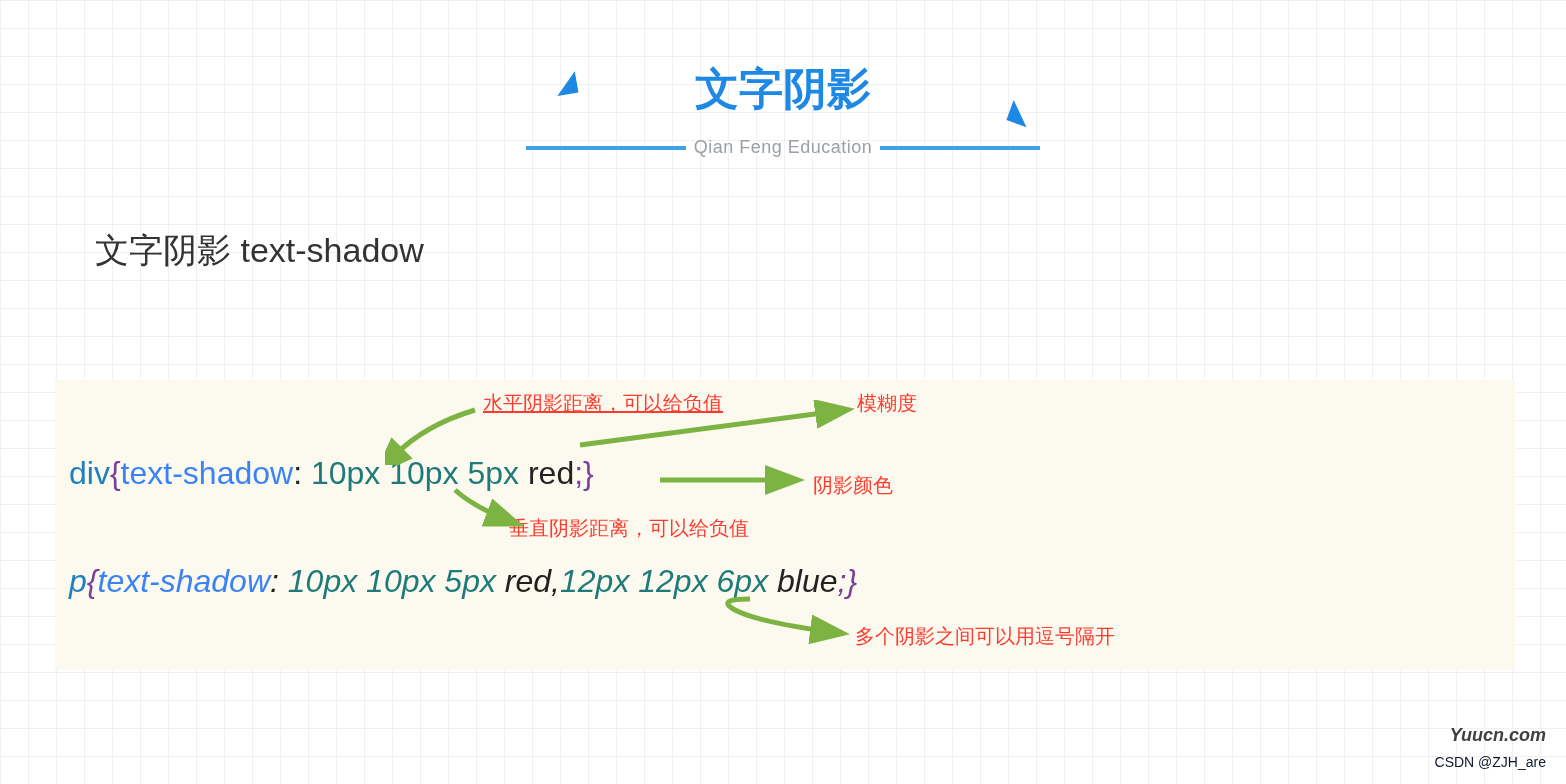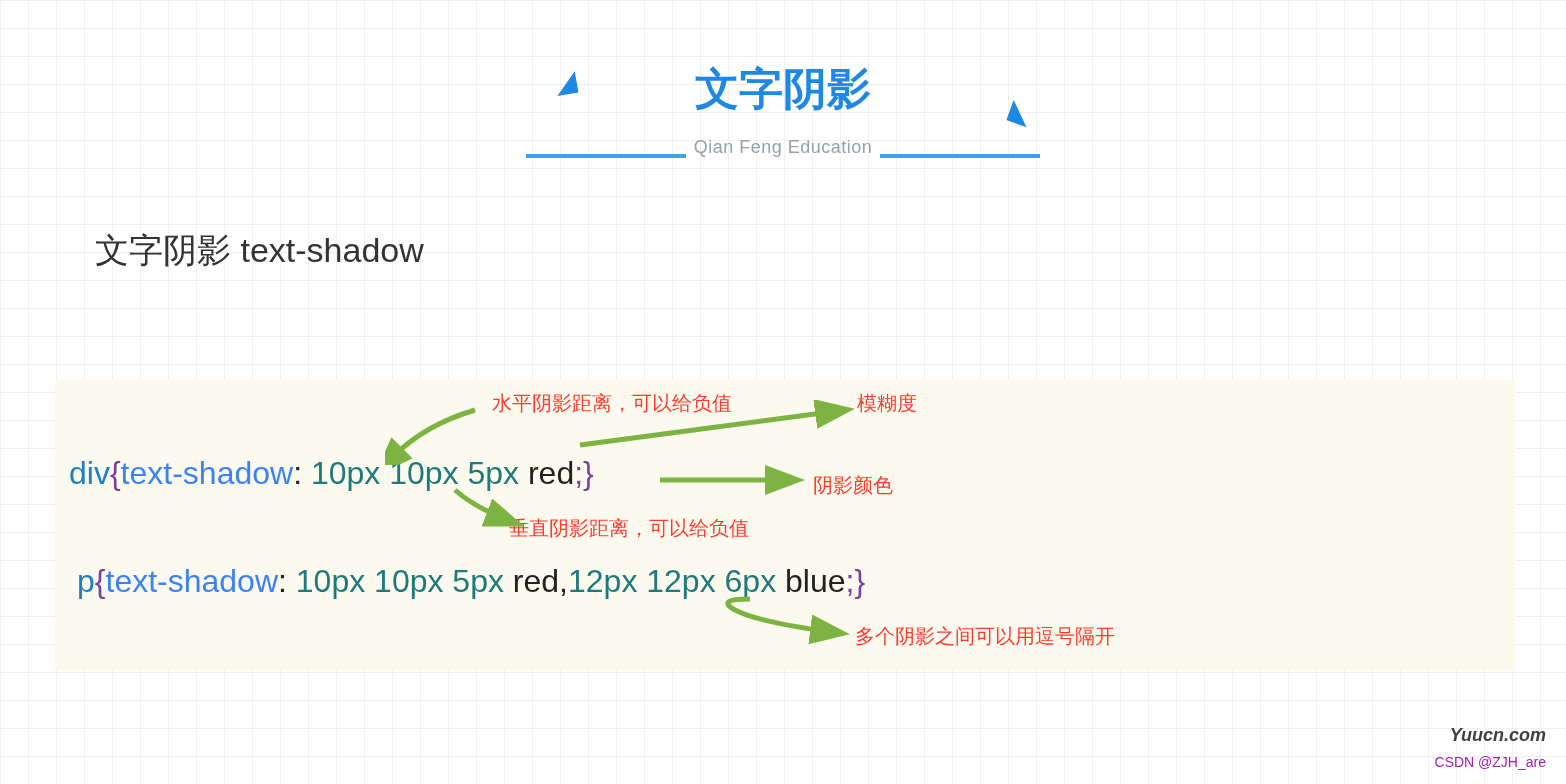--- a/index.html
+++ b/index.html
@@ -31,21 +31,21 @@
   .deco-left, .deco-right {
     position: absolute;
     font-size: 28px;
     color: #1e88e5;
   }
   .deco-left { left: 555px; top: 65px; transform: rotate(-10deg); }
   .deco-right { left: 1010px; top: 95px; transform: rotate(20deg); }
 
   .sub-row {
     display: flex;
-    align-items: flex-end;
+    align-items: center;
     justify-content: center;
     gap: 8px;
     margin-top: 18px;
   }
   .line {
     width: 160px;
     height: 4px;
     background: #3ea2e8;
   }
   .subtitle {
@@ -69,46 +69,46 @@
     height: 290px;
     background: #fcfaee;
   }
 
   .code-line {
     position: absolute;
     font-size: 32px;
     white-space: nowrap;
   }
   .code-line.l1 { top: 75px; left: 14px; }
-  .code-line.l2 { top: 183px; left: 22px; }
+  .code-line.l2 { top: 183px; left: 14px; font-style: italic; }
 
   .t-blue  { color: #1f7fbf; }
   .t-purple{ color: #7b3f9d; }
   .t-teal  { color: #1f7a7a; }
   .t-red2  { color: #3b82f6; }
   .t-black { color: #222; }
 
   .annot {
     position: absolute;
     color: #ff3b30;
     font-size: 20px;
     white-space: nowrap;
   }
-  .a1 { top: 10px; left: 437px; }
+  .a1 { top: 10px; left: 428px; text-decoration: underline; }
   .a2 { top: 10px;  left: 802px; }
   .a3 { top: 92px;  left: 758px; text-align: center; }
   .a4 { top: 135px; left: 454px; }
   .a5 { top: 243px; left: 800px; }
 
   .arrow { position: absolute; }
 
   .watermark {
     position: absolute;
     right: 20px;
-    color: #a21caf;
+    color: #0f172a;
     font-size: 14px;
   }
   .wm1 { bottom: 38px; color: #404040; font-weight: bold; font-style: italic; font-size: 18px; }
   .wm2 { bottom: 14px; }
 </style>
 </head>
 <body>
 
 <div class="header">
   <span class="deco-left">◢</span>

